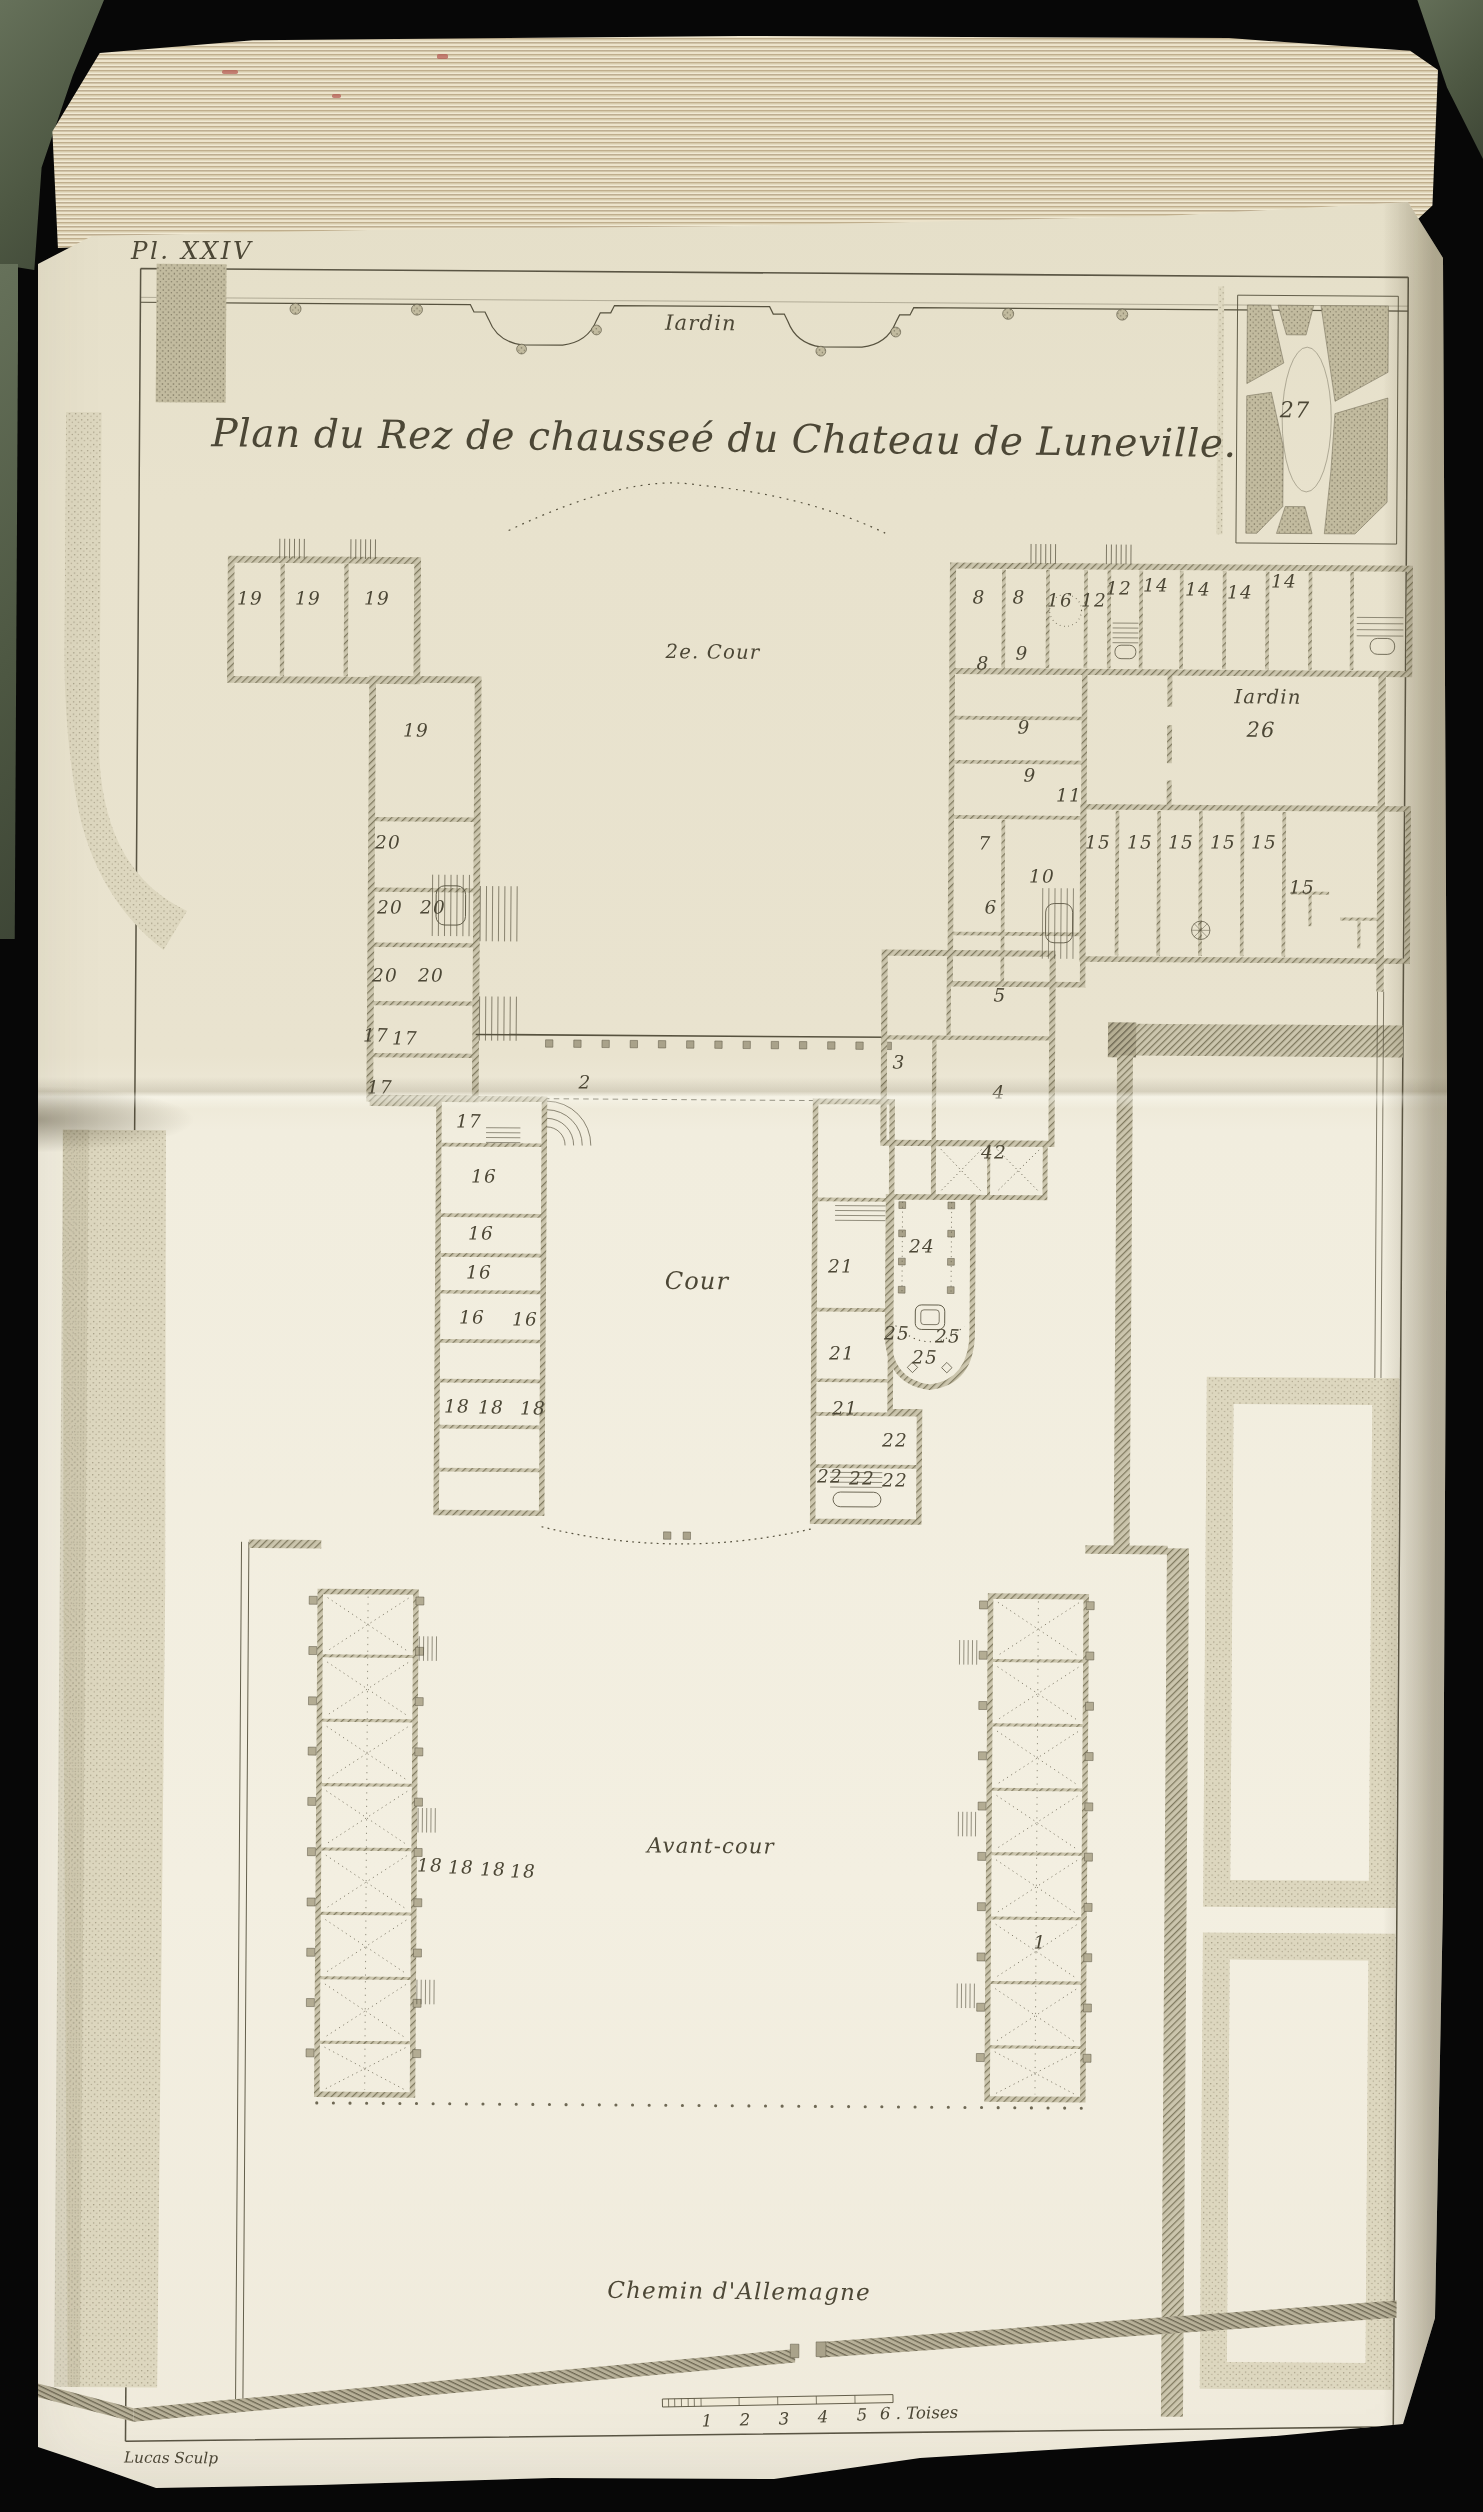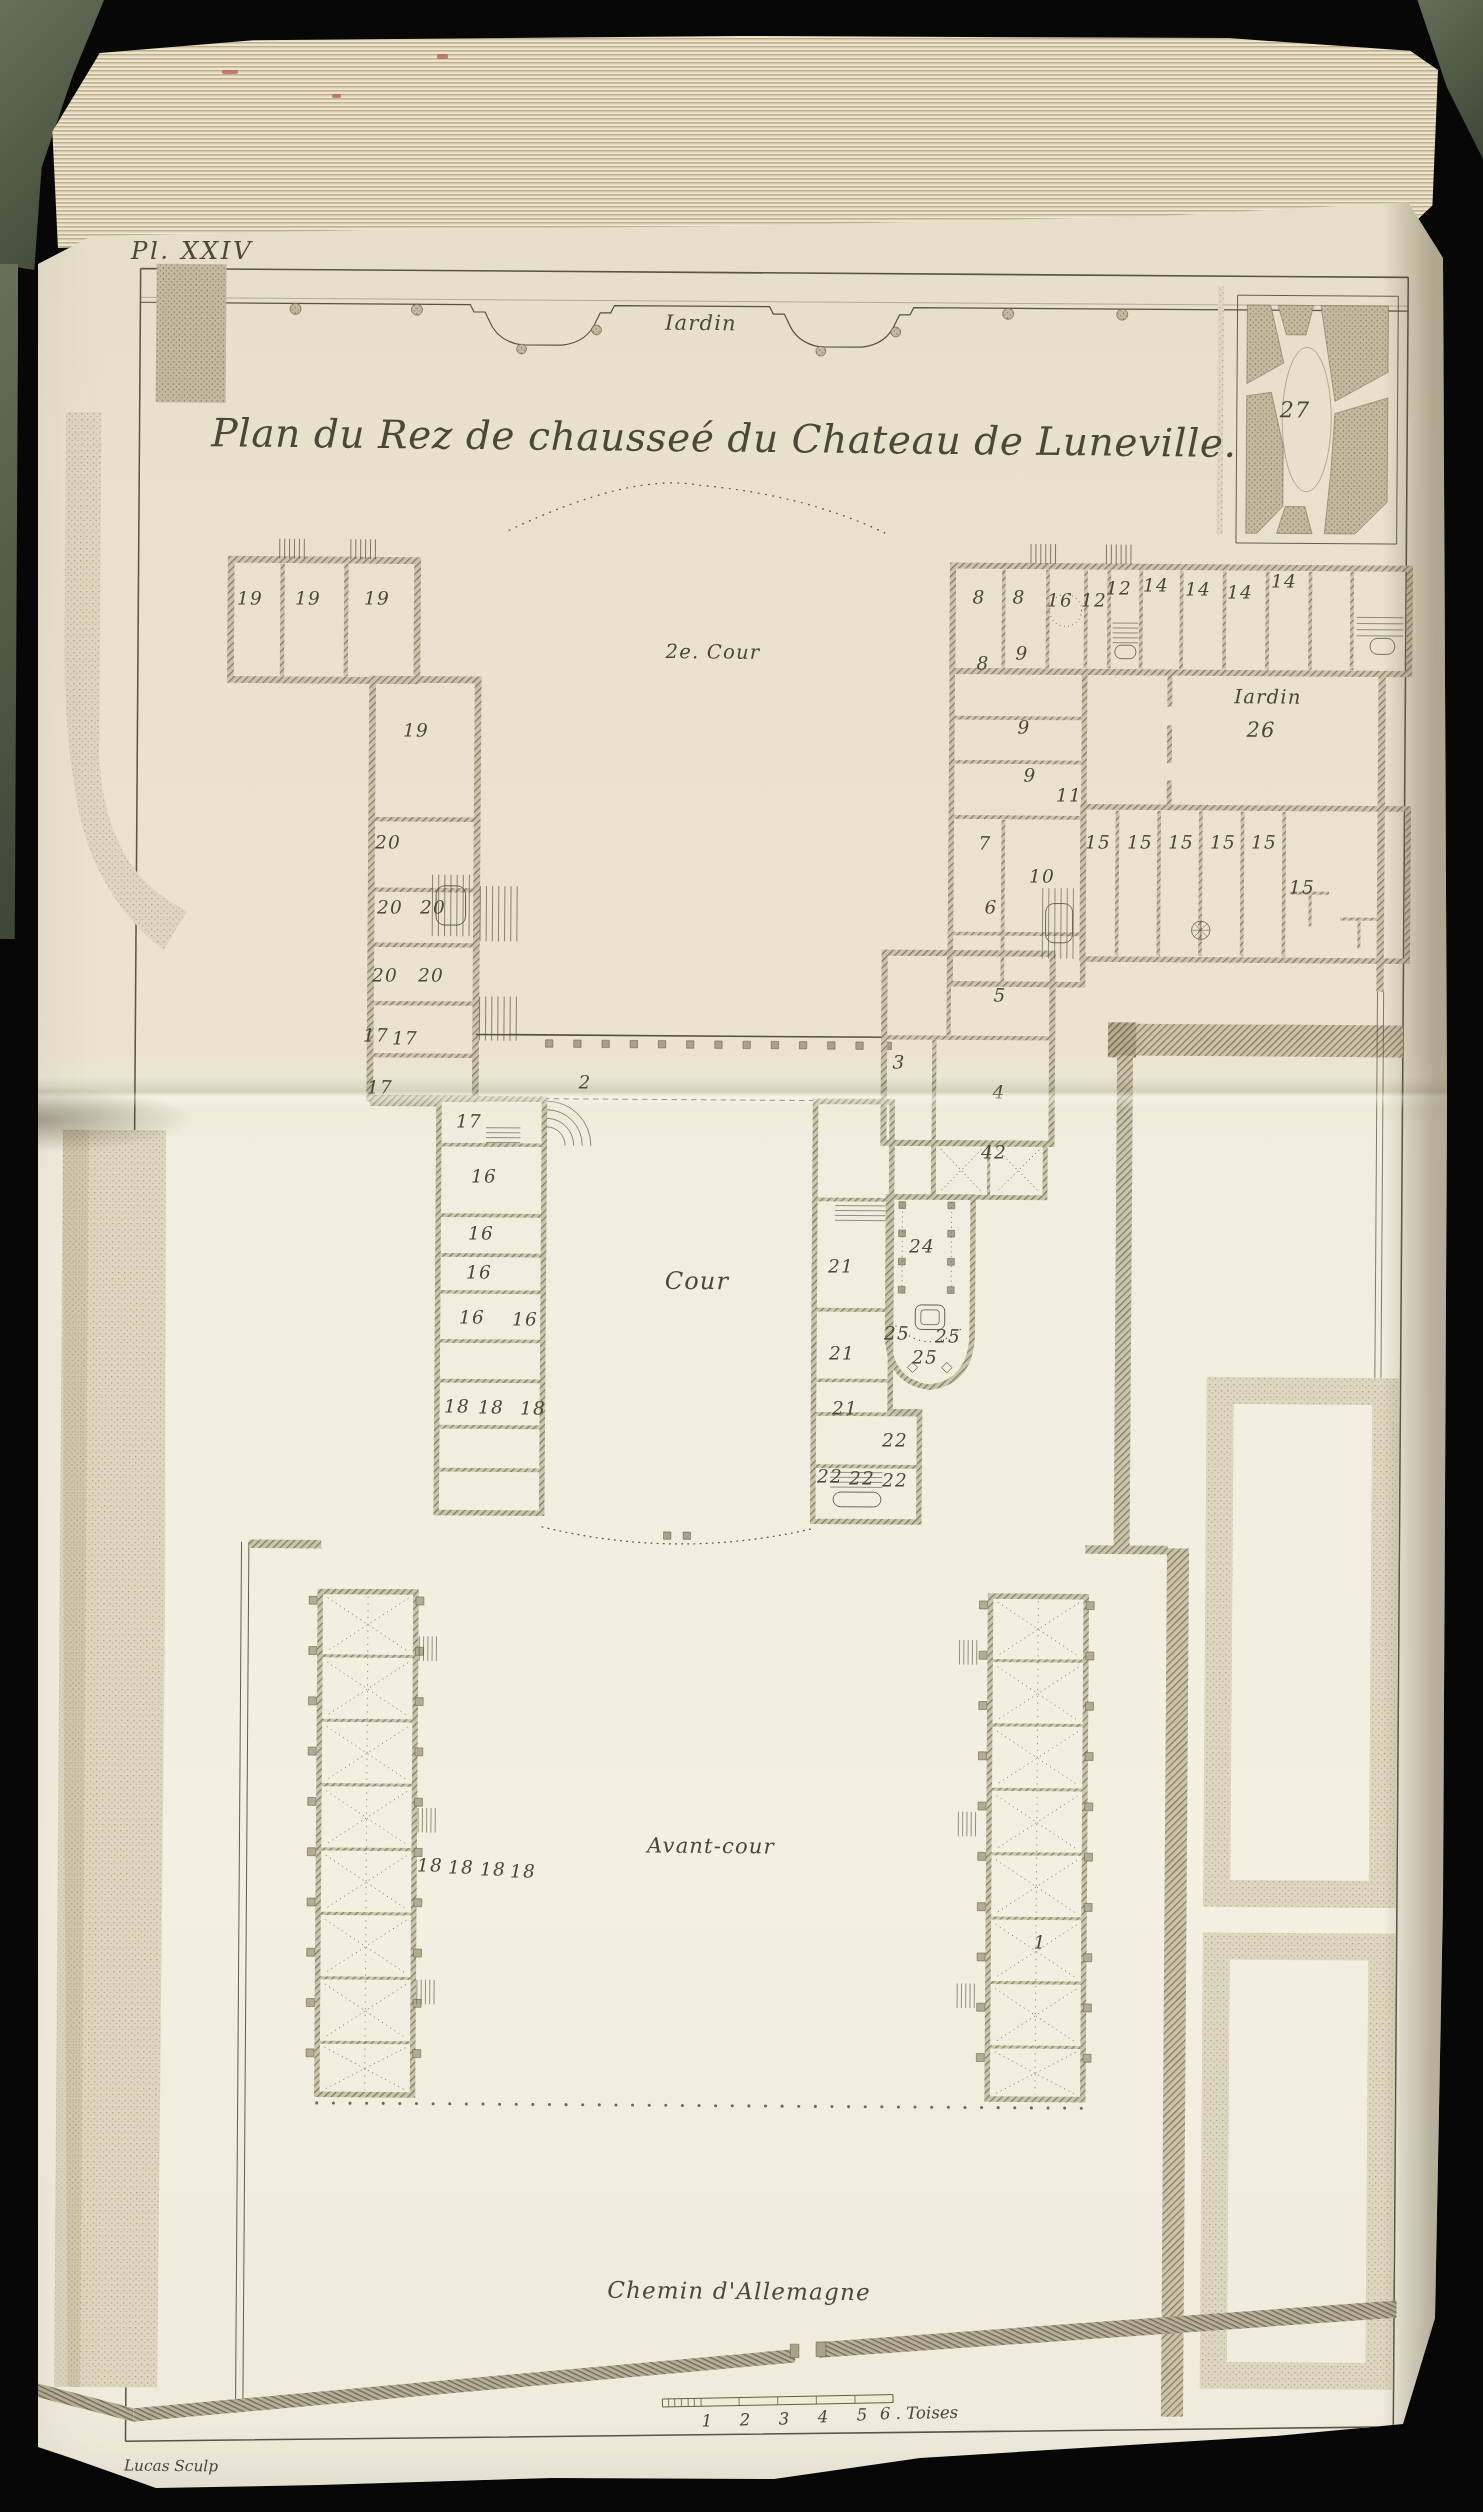--- a/index.html
+++ b/index.html
@@ -29,21 +29,21 @@
   svg{position:absolute;left:0;top:0;}
   
   #labels-layer{position:absolute;left:0;top:0;width:1483px;height:2512px;}
   #labels-layer span{position:absolute;color:var(--label-ink,#4c4736);}
   .room-num{font:italic 18.4px "DejaVu Serif",serif;transform:translate(-50%,-50%) rotate(0.5deg);letter-spacing:1.2px;}
   .plan-label{font-style:italic;transform:translate(-50%,-50%) rotate(0.5deg);letter-spacing:1.2px;white-space:nowrap;}
   .scale-num{font:italic 16.6px "DejaVu Serif",serif;transform:translate(-50%,-50%) rotate(-1deg);white-space:nowrap;}
   .plate-num{left:131px;top:236px;font:italic 24.5px "DejaVu Serif",serif;letter-spacing:2.5px;color:#4e4937;}
   .title{left:724px;top:439px;transform:translate(-50%,-50%) rotate(0.6deg);
          font:italic 39px/1.1 "DejaVu Serif",serif;color:#403b2d;white-space:nowrap;letter-spacing:0.6px;}
-  .signature{left:171px;top:2458px;transform:translate(-50%,-50%) rotate(0.5deg);font:italic 15.3px "DejaVu Serif",serif;color:#55503e;margin-top:8px;}
+  .signature{left:171px;top:2458px;transform:translate(-50%,-50%) rotate(0.5deg);font:italic 15.3px "DejaVu Serif",serif;color:#55503e;}
 </style>
 </head>
 <body>
 
 <div id="scene">
   <div class="cover cover-tl"></div>
   <div class="cover cover-tr"></div>
   <div class="cover cover-ls"></div>
 
   <div class="page-stack">

